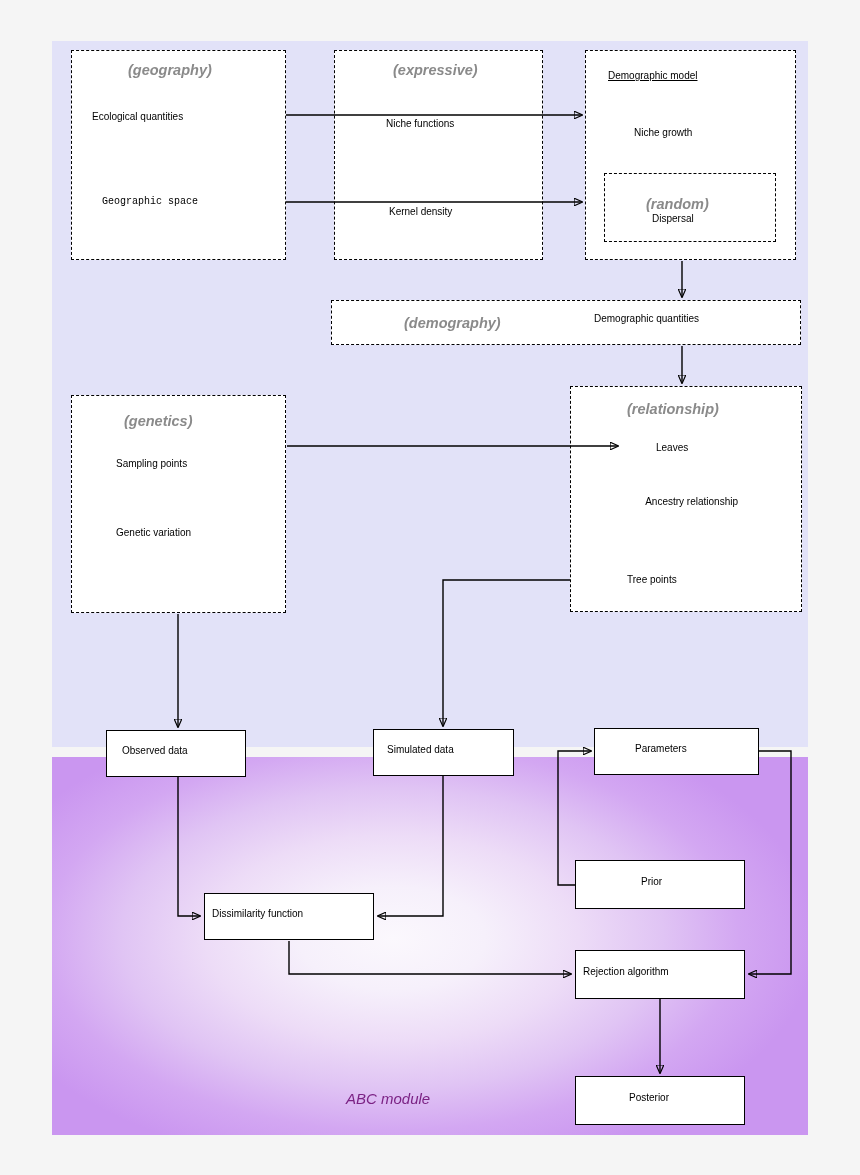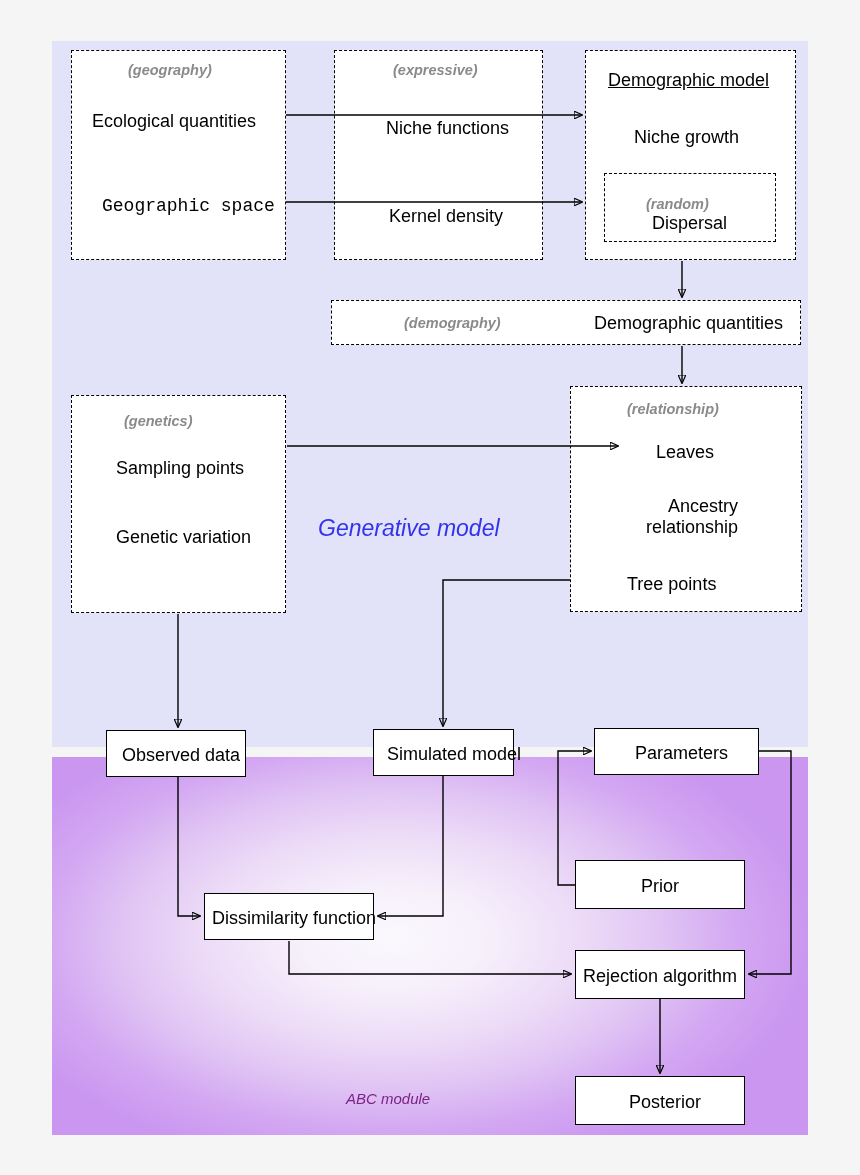--- a/index.html
+++ b/index.html
@@ -80,21 +80,21 @@
   .tag {
     position: absolute;
     font-style: italic;
     font-weight: bold;
     font-size: 14.5px;
     color: #8a8a8a;
     white-space: nowrap;
   }
   .lbl {
     position: absolute;
-    font-size: 18px;
+    font-size: 10px;
     color: #000000;
     white-space: nowrap;
   }
   .lbl.underline {
     text-decoration: underline;
   }
   .lbl.two-line {
     white-space: normal;
     text-align: right;
     line-height: 1.18;
@@ -116,21 +116,20 @@
   }
 </style>
 </head>
 <body>
 
 <div id="stage">
 
   <div class="panel" id="generative-panel"></div>
   <div class="panel" id="abc-panel"></div>
 
-  <div class="panel-title" id="generative-title">Generative model</div>
   <div class="panel-title" id="abc-title">ABC module</div>
 
   <div class="box dashed" style="left:71px; top:50px; width:215px; height:210px;"></div>
   <div class="tag" style="left:128px; top:62px;">(geography)</div>
   <div class="lbl" style="left:92px; top:111px;">Ecological quantities</div>
   <div class="lbl" style="left:102px; top:196px;font-family:Liberation Mono, monospace;">Geographic space</div>
 
   <div class="box dashed" style="left:334px; top:50px; width:209px; height:210px;"></div>
   <div class="tag" style="left:393px; top:62px;">(expressive)</div>
   <div class="lbl" style="left:386px; top:118px;">Niche functions</div>
@@ -155,21 +154,21 @@
   <div class="box dashed" style="left:570px; top:386px; width:232px; height:226px;"></div>
   <div class="tag" style="left:627px; top:401px;">(relationship)</div>
   <div class="lbl" style="left:656px; top:442px;">Leaves</div>
   <div class="lbl two-line" style="left:632px; top:496px; width:106px;">Ancestry relationship</div>
   <div class="lbl" style="left:627px; top:574px;">Tree points</div>
 
   <div class="box solid" style="left:106px; top:730px; width:140px; height:47px;"></div>
   <div class="lbl" style="left:122px; top:745px;">Observed data</div>
 
   <div class="box solid" style="left:373px; top:729px; width:141px; height:47px;"></div>
-  <div class="lbl" style="left:387px; top:744px;">Simulated model</div>
+  <div class="lbl" style="left:387px; top:744px;">Simulated data</div>
 
   <div class="box solid" style="left:594px; top:728px; width:165px; height:47px;"></div>
   <div class="lbl" style="left:635px; top:743px;">Parameters</div>
 
   <div class="box solid" style="left:575px; top:860px; width:170px; height:49px;"></div>
   <div class="lbl" style="left:641px; top:876px;">Prior</div>
 
   <div class="box solid" style="left:204px; top:893px; width:170px; height:47px;"></div>
   <div class="lbl" style="left:212px; top:908px;">Dissimilarity function</div>
 

